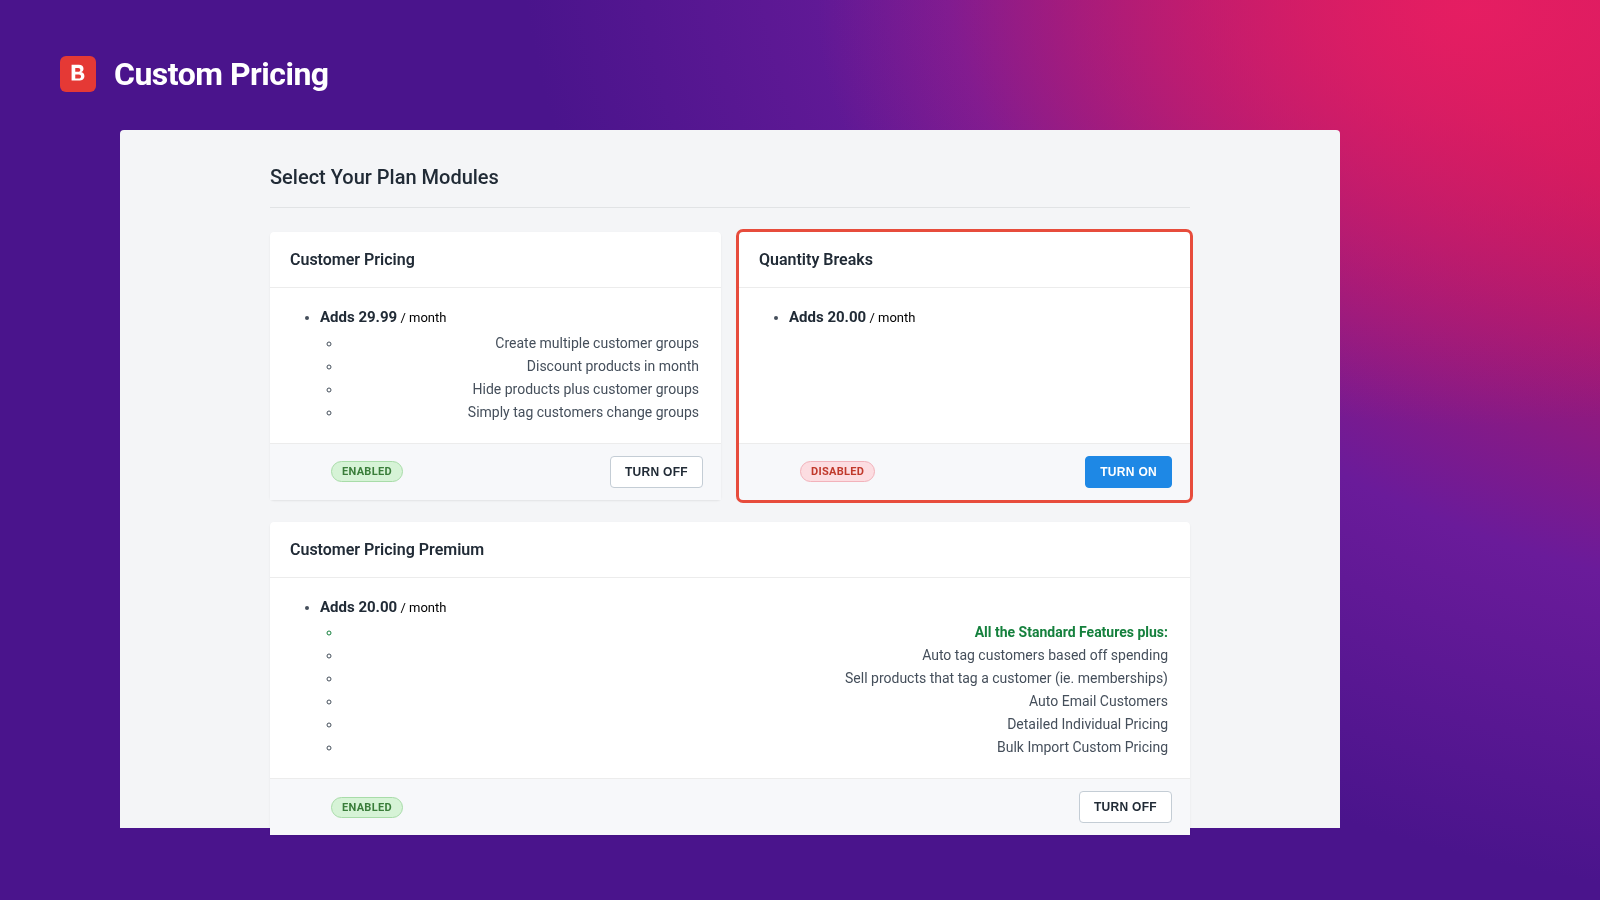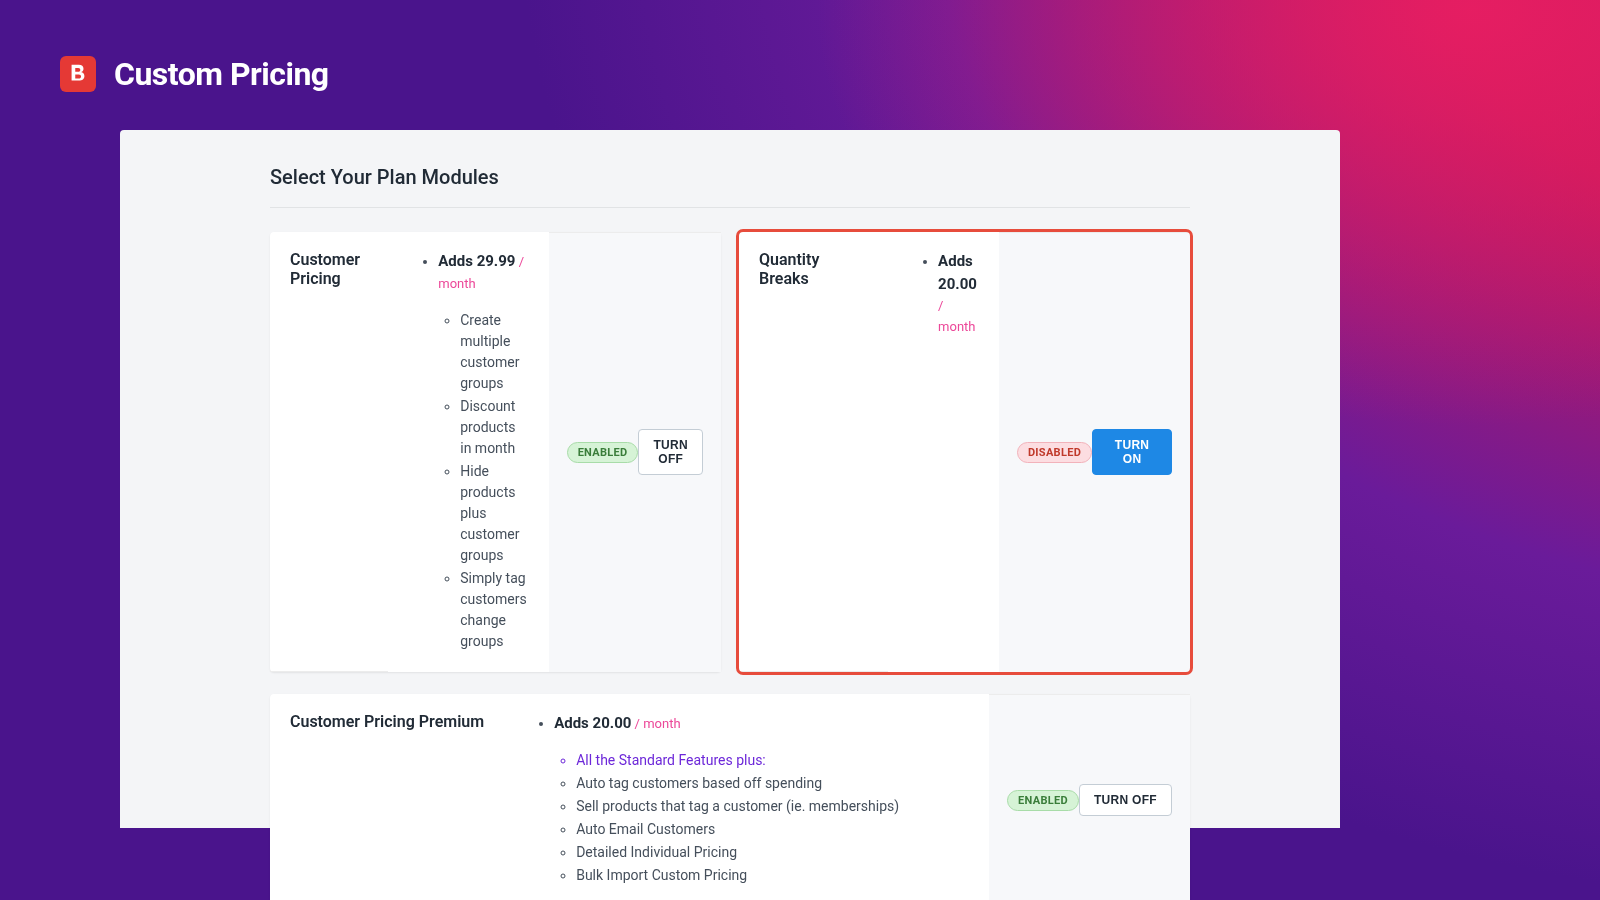--- a/index.html
+++ b/index.html
@@ -29,38 +29,38 @@
     position: absolute; top: 130px; left: 120px; width: 1220px; height: 698px;
     background: #f4f5f7; border-radius: 4px 4px 0 0; padding: 35px 150px 0 150px;
   }
   .section-title {
     font-size: 20px; font-weight: 500; color: #212b36; padding-bottom: 18px;
     border-bottom: 1px solid #e1e3e5; margin-bottom: 24px;
   }
   .cards-row { display: flex; gap: 18px; }
   .card {
     flex: 1; background: #fff; border-radius: 4px; box-shadow: 0 1px 2px rgba(0,0,0,0.08);
-    display: flex; flex-direction: row; position: relative;
+    display: flex; flex-direction: column; position: relative;
   }
   .card.highlighted { outline: 3px solid #e74c3c; outline-offset: 0; }
   .card-head { padding: 18px 20px; border-bottom: 1px solid #ececec; font-size: 16px; font-weight: 600; color: #212b36; }
   .card-body { padding: 16px 22px 18px 22px; flex: 1; font-size: 14px; color: #454f5b; }
   .card-body ul { list-style: disc; padding-left: 28px; }
-  .card-body ul ul { list-style: circle; padding-left: 22px; margin-top: 16px; }
+  .card-body ul ul { list-style: circle; padding-left: 22px; margin-top: 4px; text-align: right; }
   .card-body li { margin: 2px 0; line-height: 1.5; }
   .price-line .price { font-weight: 700; font-size: 15px; color: #212b36; }
-  .price-line .period { font-size: 13px; color: #ec4899; }
-  .bold-line { font-weight: 400; color: #6d28d9; }
+  .price-line .period { font-size: 13px; color: #000000; }
+  .bold-line { font-weight: 700; color: #15803d; }
   .card-foot {
     background: #f7f8fa; border-top: 1px solid #ececec; padding: 12px 18px;
     display: flex; justify-content: space-between; align-items: center;
   }
   .badge {
     font-size: 11px; font-weight: 700; letter-spacing: 0.3px;
-    border-radius: 12px; padding: 3px 10px;
+    border-radius: 12px; padding: 3px 10px; margin-left: 43px;
   }
   .badge.enabled { background: #d6f3d6; color: #3a7d3a; border: 1px solid #a8dca8; }
   .badge.disabled { background: #fcdde1; color: #c0392b; border: 1px solid #f2b2ba; }
   .btn {
     font-size: 12px; font-weight: 700; padding: 8px 14px; border-radius: 4px;
     border: 1px solid #c4cdd5; background: #fff; color: #212b36; cursor: pointer;
     letter-spacing: 0.3px;
   }
   .btn.primary { background: #1e88e5; border-color: #1e88e5; color: #fff; }
   .card-body.tall { min-height: 128px; }

